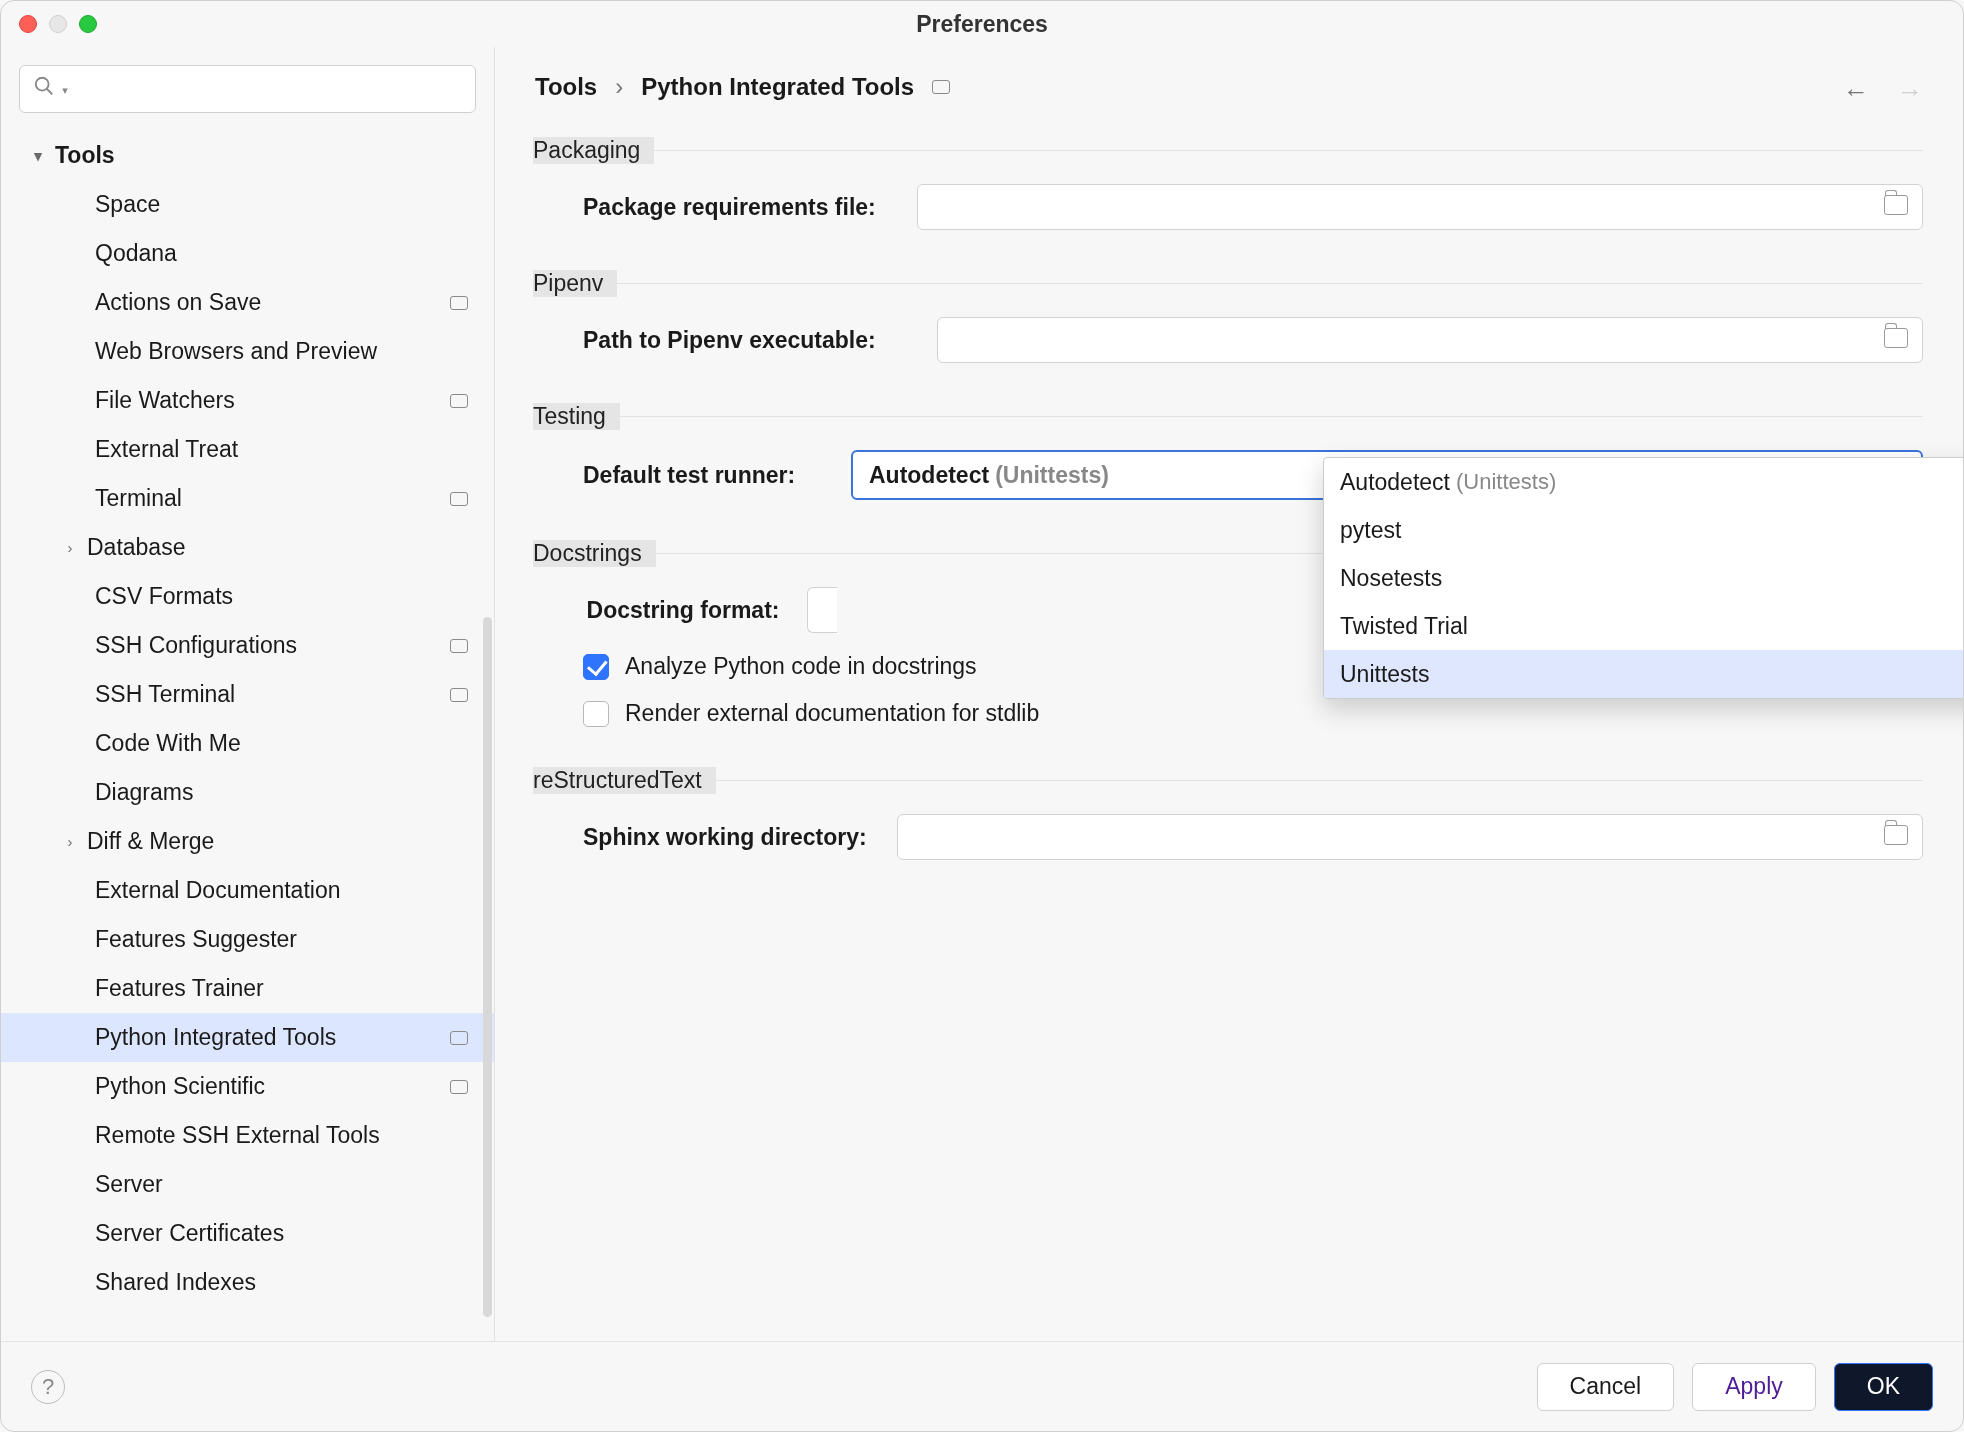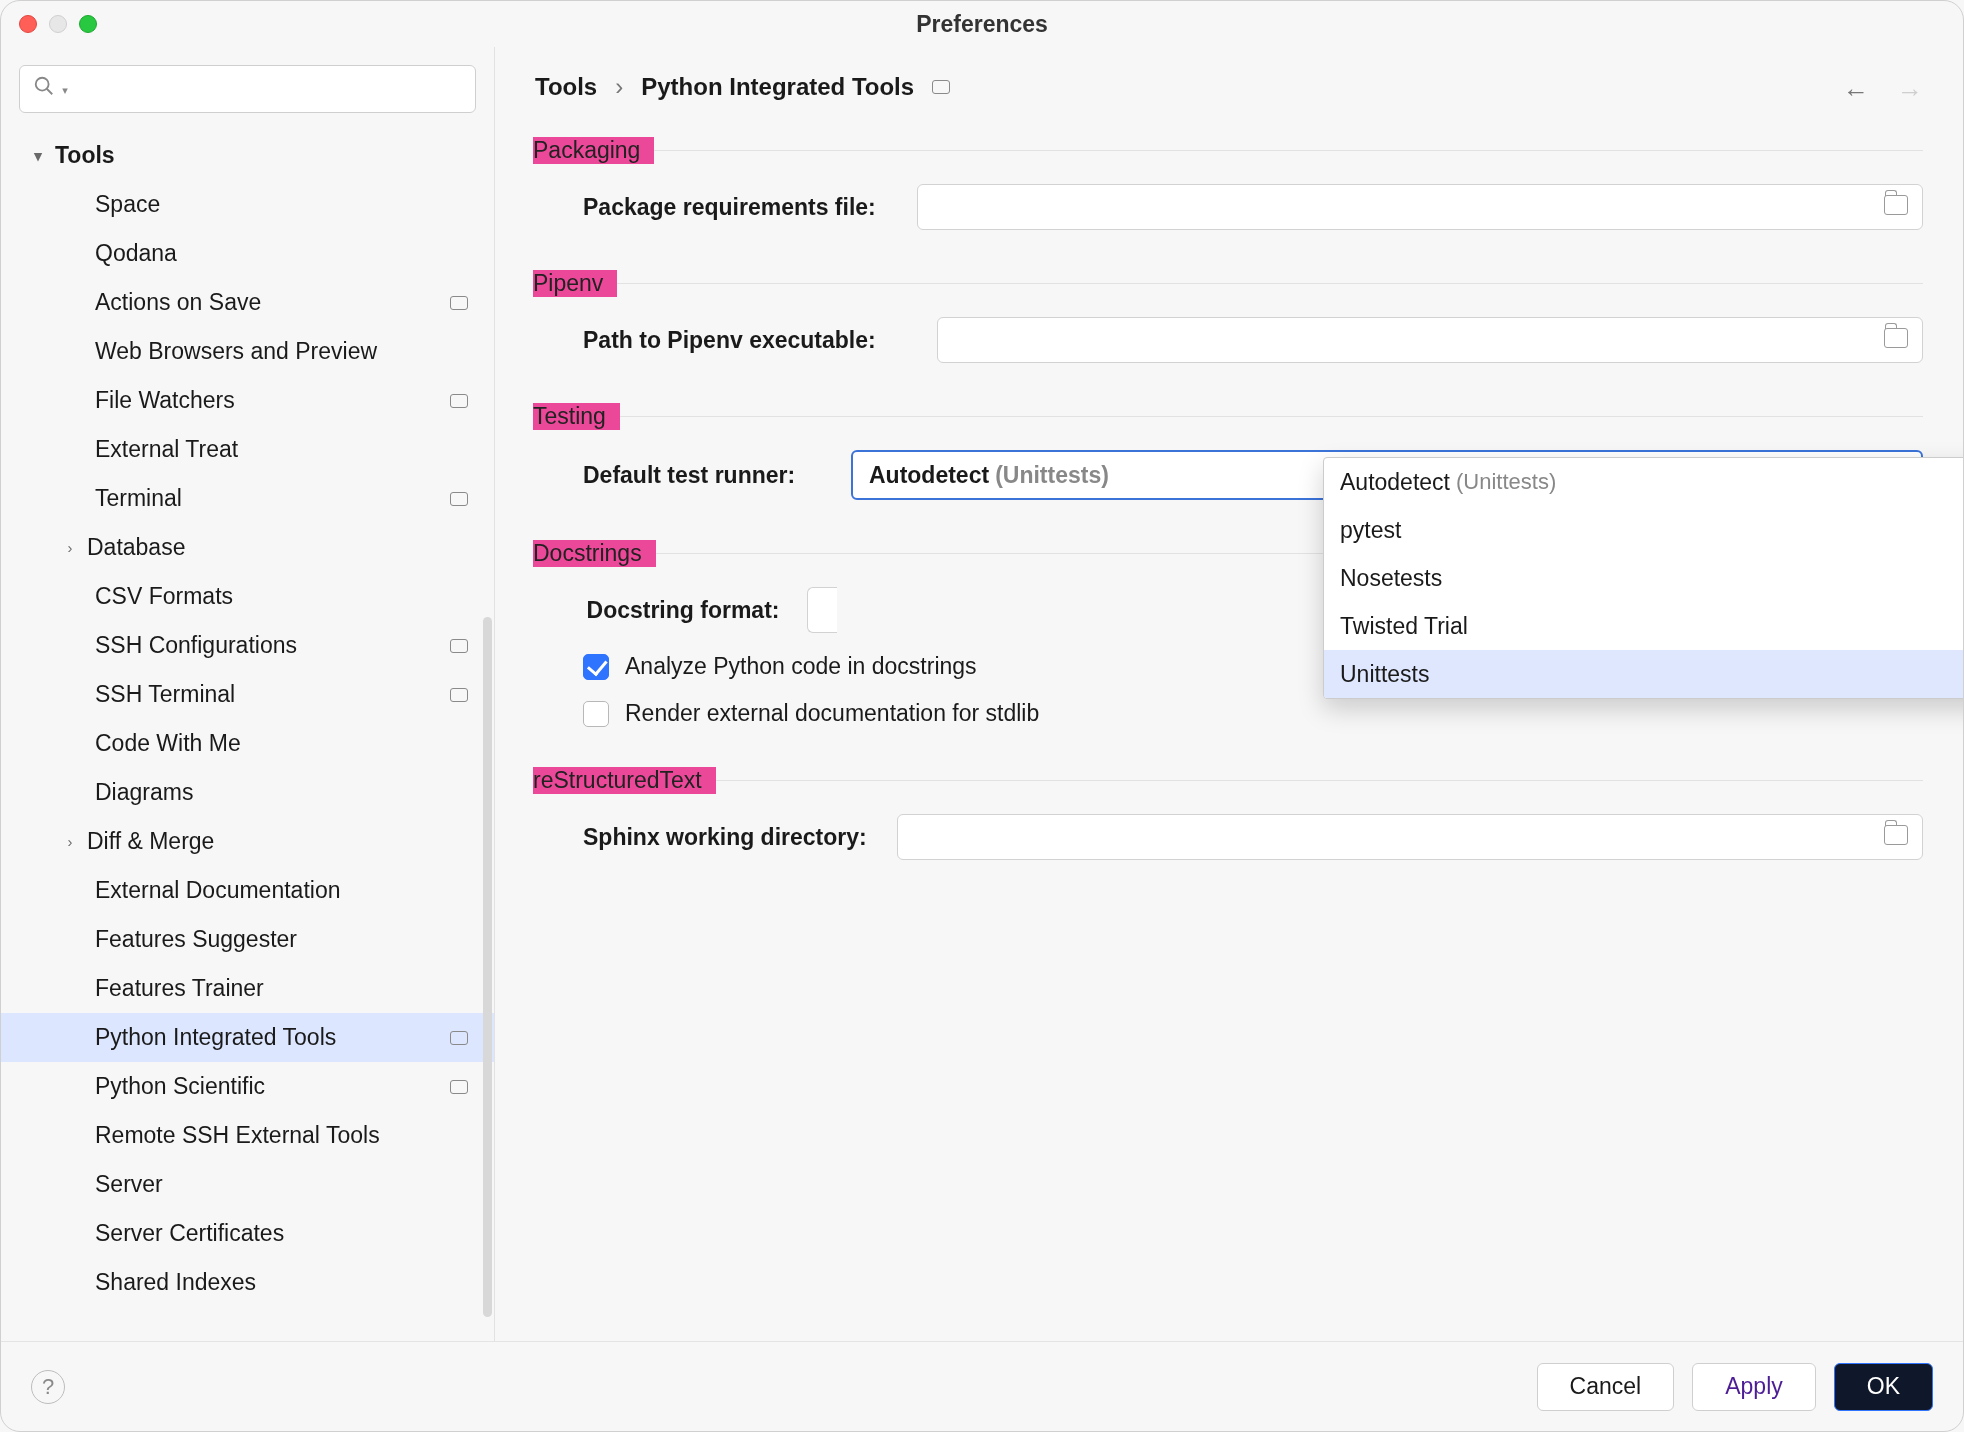--- a/index.html
+++ b/index.html
@@ -1,17 +1,17 @@
 <!DOCTYPE html>
 <html><head>
 <meta charset="utf-8">
 <style>
   * { box-sizing: border-box; margin: 0; padding: 0; }
   html, body { width: 1964px; height: 1432px; font-family: -apple-system, "Helvetica Neue", Arial, sans-serif; font-size: 23px; color: #1a1a1a; background: #f7f7f7; }
-  .window { width: 1964px; height: 1432px; background: #f7f7f7; border: 1px solid #d0d0d0; border-radius: 20px; display: flex; flex-direction: column; overflow: hidden; position: relative; }
+  .window { width: 1964px; height: 1432px; background: #f7f7f7; border: 1px solid #d0d0d0; border-radius: 14px; display: flex; flex-direction: column; overflow: hidden; position: relative; }
   .titlebar { height: 46px; display: flex; align-items: center; position: relative; }
   .traffic { position: absolute; left: 18px; top: 14px; display: flex; gap: 12px; }
   .tl { width: 18px; height: 18px; border-radius: 50%; }
   .tl.red { background:#ff5f57; border:1px solid #e24640;}
   .tl.yellow { background:#e7e7e7; border:1px solid #cfcfcf;}
   .tl.green { background:#28c840; border:1px solid #1fa732;}
   .title-center { position:absolute; left:0; right:0; text-align:center; font-weight:600; color:#333; font-size:23px;}
   .body { flex:1; display:flex; min-height:0;}
   .sidebar { width: 494px; border-right:1px solid #e2e2e2; display:flex; flex-direction:column; padding-top:18px; }
   .search-wrap { padding: 0 18px 18px 18px;}
@@ -30,21 +30,21 @@
   .content-inner { flex:1; padding: 26px 40px 0 40px; overflow:auto;}
   .crumbs { display:flex; align-items:center; gap:18px; font-size:24px; margin-bottom:36px;}
   .crumbs .c1 { font-weight:700;}
   .crumbs .sep { color:#777;}
   .crumbs .c2 { font-weight:700;}
   .crumbs .mini { width:18px; height:14px; border:1.5px solid #8a8a8a; border-radius:3px; display:inline-block;}
   .navarrows { position:absolute; right:40px; top:26px; display:flex; gap:28px; color:#777;}
   .navarrows .na { font-size:26px; cursor:default;}
   .navarrows .na.disabled { color:#cfcfcf;}
   fieldset.section { border:none; border-top:1px solid #e2e2e2; padding:0; margin-bottom:40px;}
-  fieldset.section legend { padding-right:14px; font-size:23px; color:#222; margin-left:-2px; background:#ec4899;}
+  fieldset.section legend { padding-right:14px; font-size:23px; color:#222; margin-left:-2px; background:#e5e5e5;}
   .row { display:flex; align-items:center; gap:24px; margin-top:20px; padding-left:48px;font-weight:bold;}
   .row label { font-size:23px; white-space:nowrap;}
   .textin { flex:1; height:46px; border:1px solid #d2d2d2; border-radius:6px; background:#fff; position:relative;}
   .textin .folder { position:absolute; right:14px; top:10px; width:24px; height:20px; border:1.6px solid #9a9a9a; border-radius:3px;}
   .textin .folder::before { content:""; position:absolute; top:-6px; left:0; width:10px; height:5px; border:1.6px solid #9a9a9a; border-bottom:none; border-radius:3px 3px 0 0;}
   .select { flex:1; height:50px; border:2px solid #3b73d9; border-radius:6px; background:#fff; position:relative; display:flex; align-items:center; padding:0 16px;}
   .select .caret { position:absolute; right:16px; top:18px; color:#666;}
   .select .selected-main { color:#1a1a1a;}
   .select .selected-sub { color:#888; margin-left:6px;}
   .dropdown { position:absolute; left:828px; top:410px; width:1122px; background:#fff; border:1px solid #ccc; border-radius:4px; box-shadow:0 10px 26px rgba(0,0,0,.18); z-index:50; overflow:hidden;}

